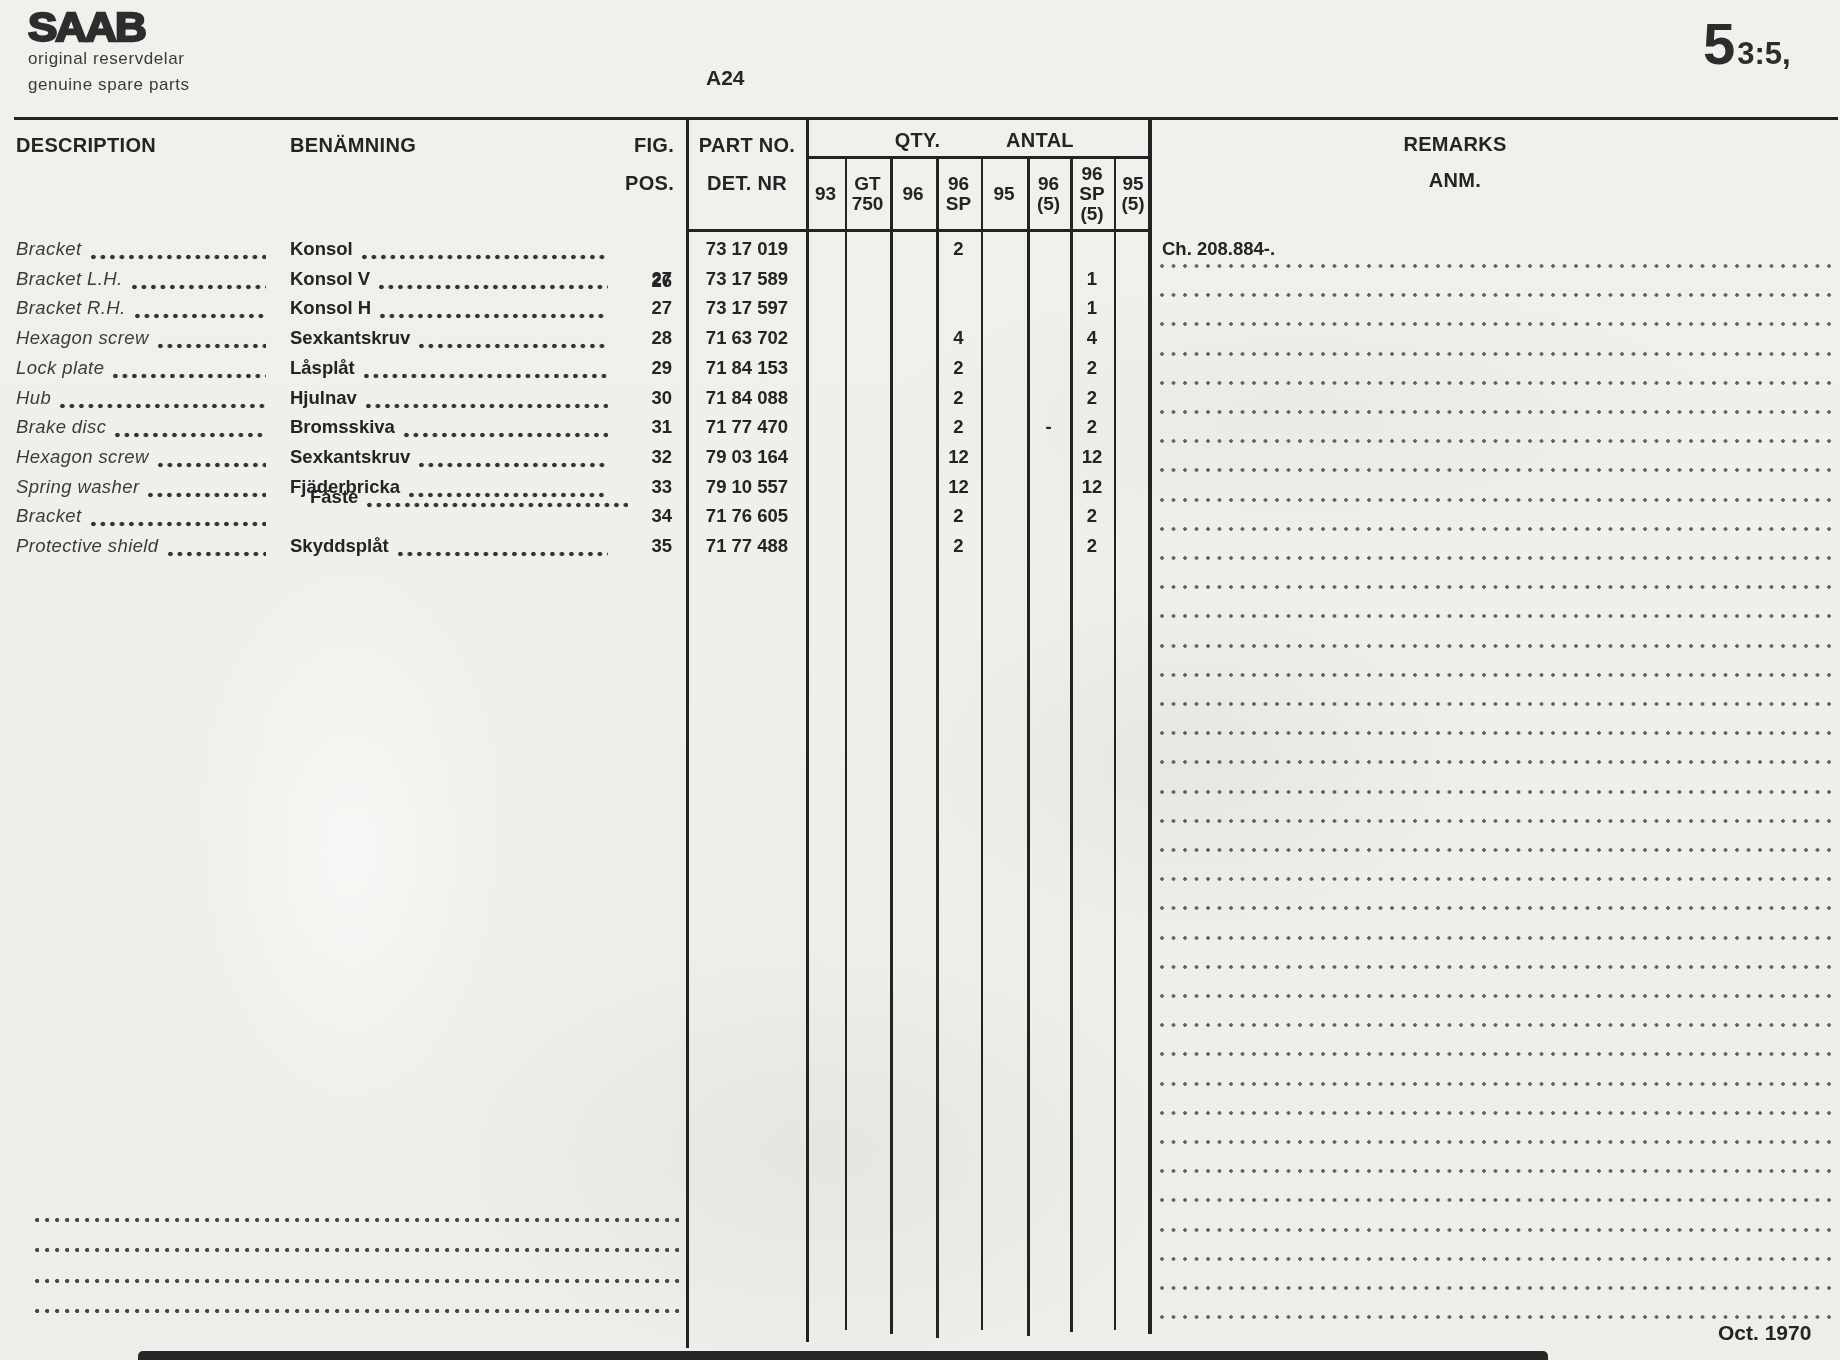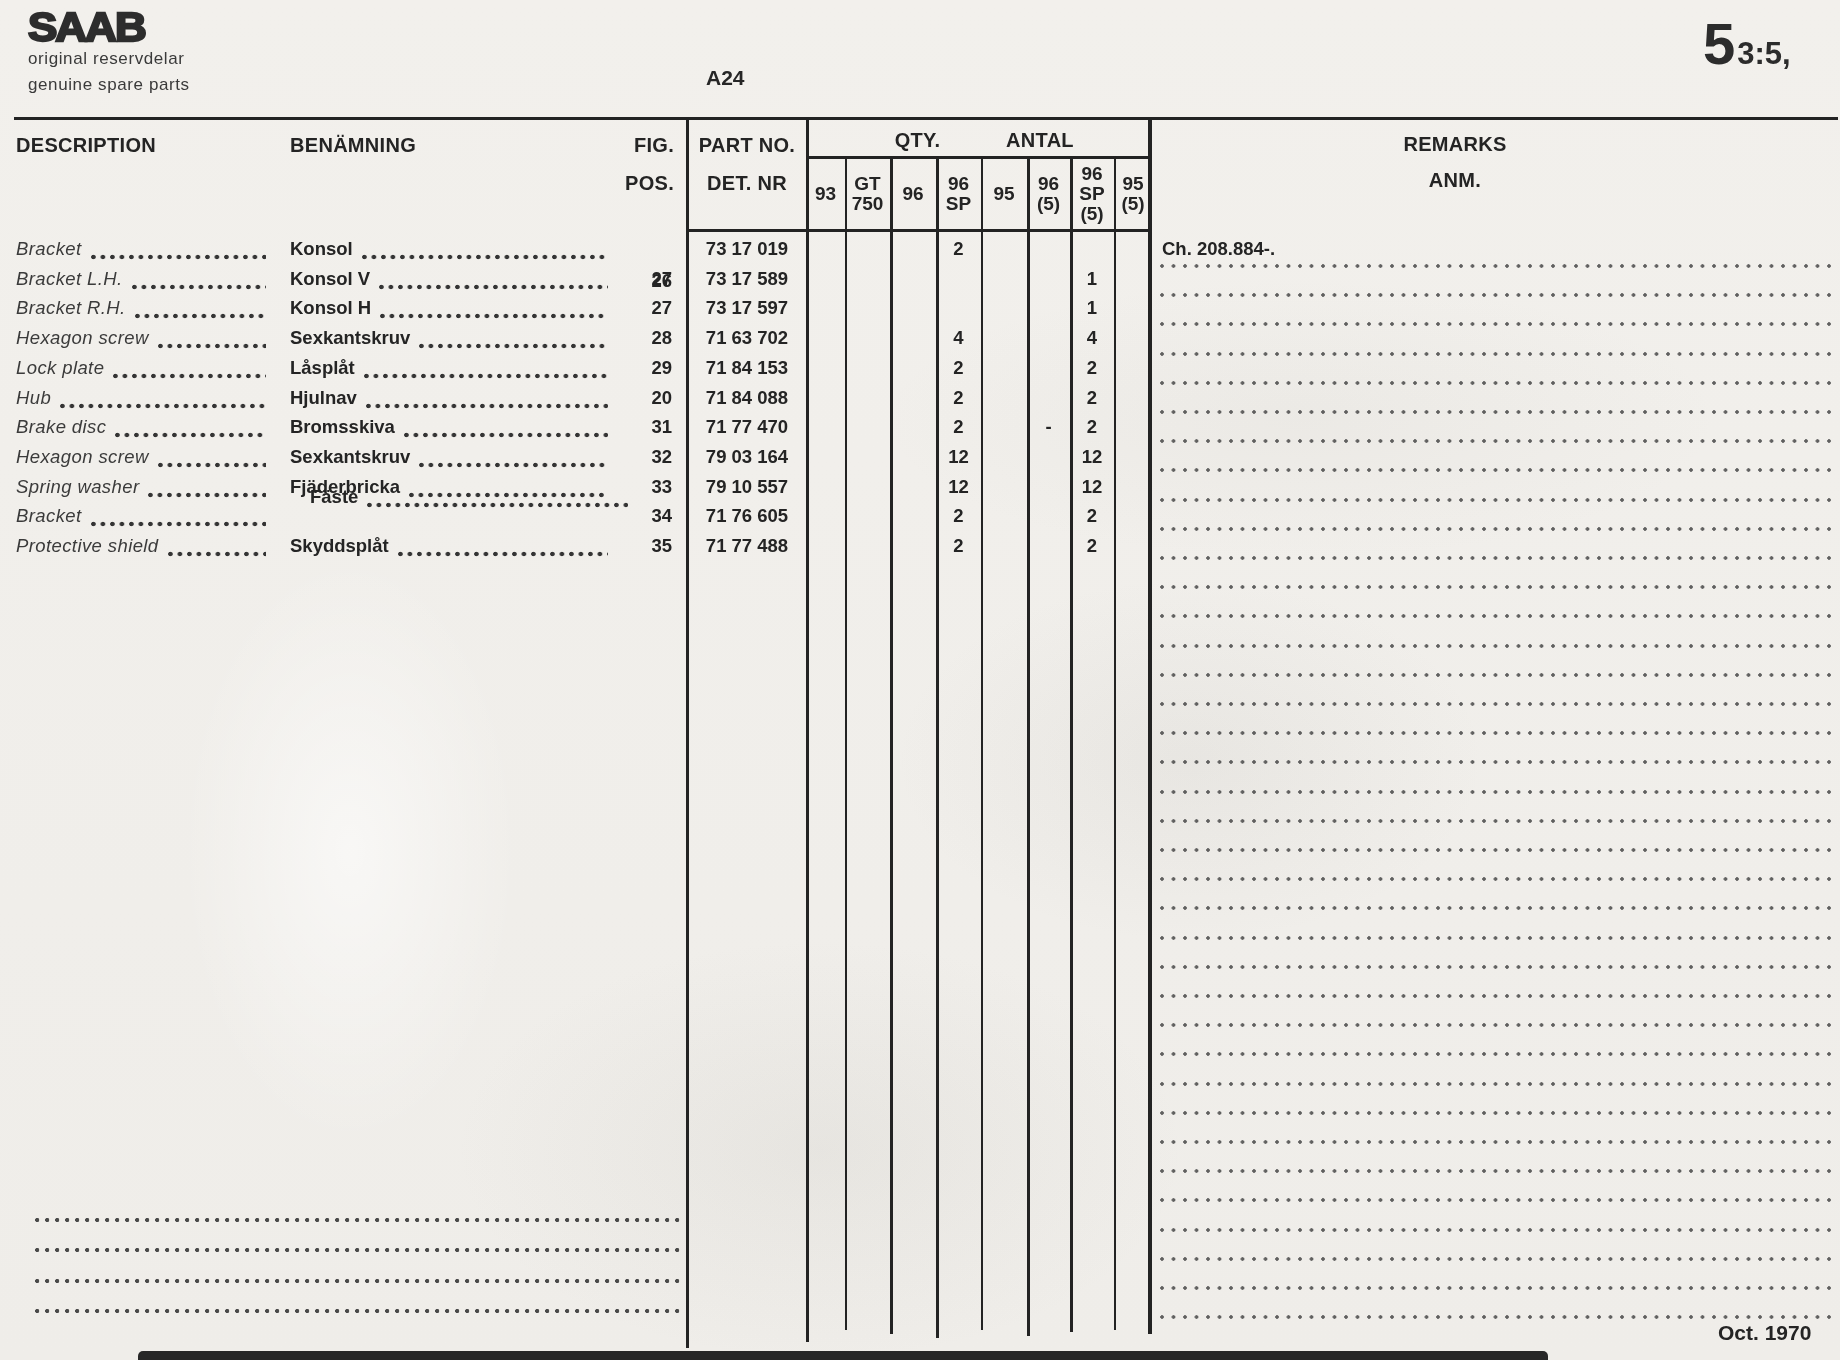--- a/index.html
+++ b/index.html
@@ -194,21 +194,21 @@
       <div class="cell bold ctr" style="left: 938px; width: 41px; top: 357px;">2</div>
       <div class="cell bold ctr" style="left: 1072px; width: 40px; top: 357px;">2</div>
       <div class="cell leader" style="left: 16px; width: 252px; top: 387px;">
         <span class="desc">Hub</span>
         <span class="dots"></span>
       </div>
       <div class="cell leader" style="left: 290px; width: 320px; top: 387px;">
         <span class="bold">Hjulnav</span>
         <span class="dots"></span>
       </div>
-      <div class="cell bold rgt" style="left: 598px; width: 74px; top: 387px;">20</div>
+      <div class="cell bold rgt" style="left: 598px; width: 74px; top: 387px;">30</div>
       <div class="cell bold ctr" style="left: 692px; width: 110px; top: 387px;">71 84 088</div>
       <div class="cell bold ctr" style="left: 938px; width: 41px; top: 387px;">2</div>
       <div class="cell bold ctr" style="left: 1072px; width: 40px; top: 387px;">2</div>
       <div class="cell leader" style="left: 16px; width: 252px; top: 416px;">
         <span class="desc">Brake disc</span>
         <span class="dots"></span>
       </div>
       <div class="cell leader" style="left: 290px; width: 320px; top: 416px;">
         <span class="bold">Bromsskiva</span>
         <span class="dots"></span>

